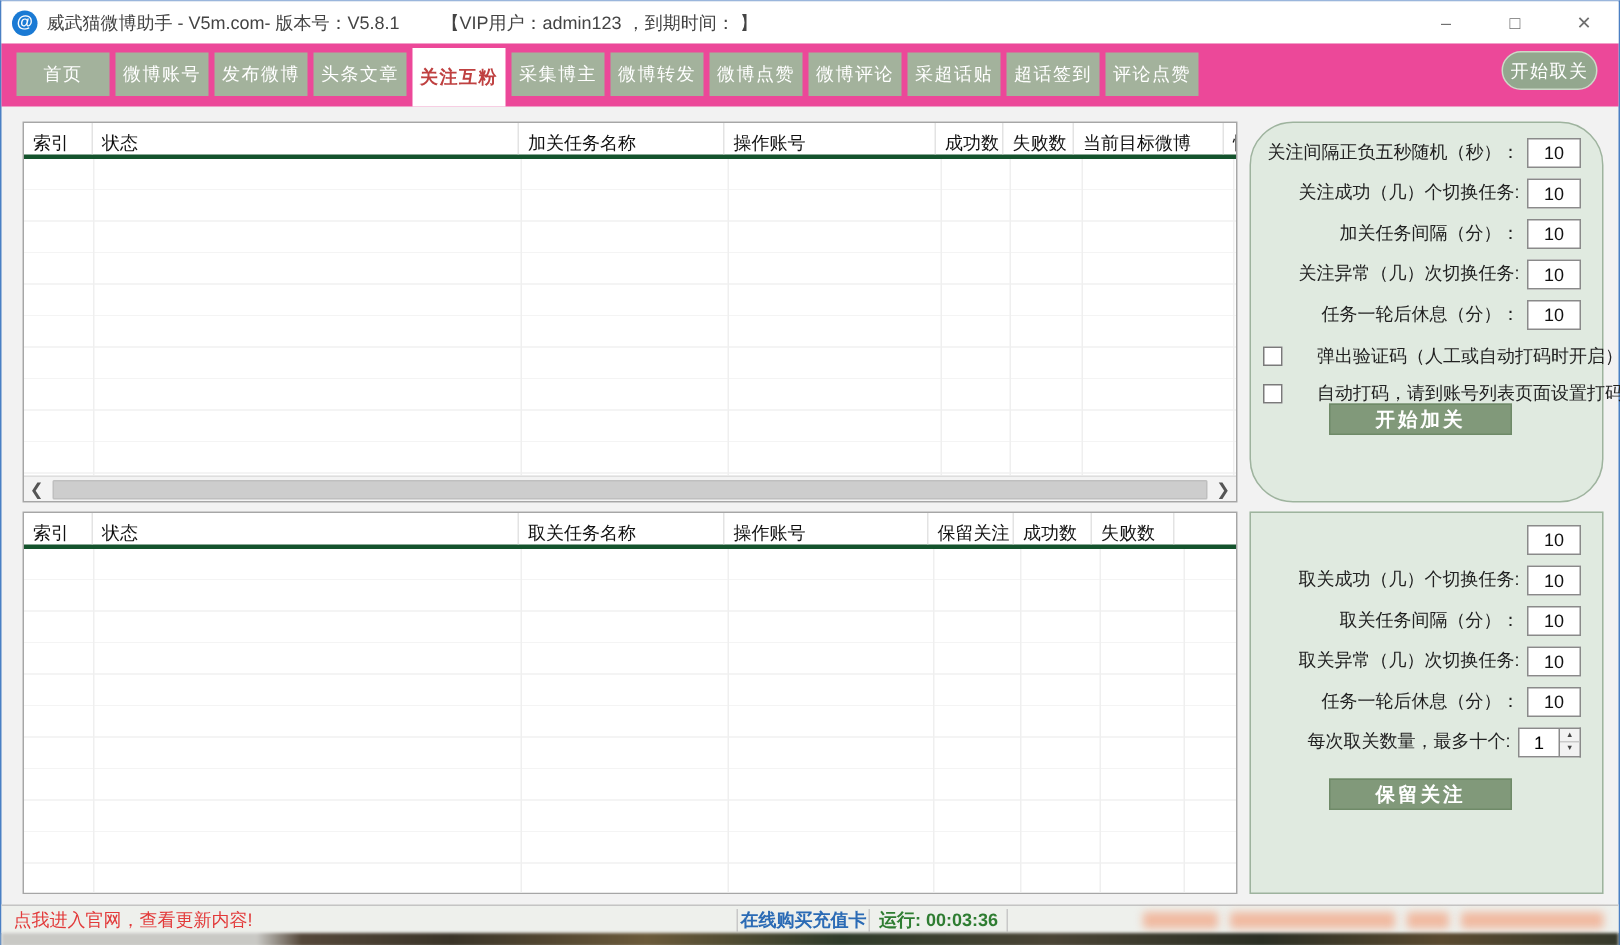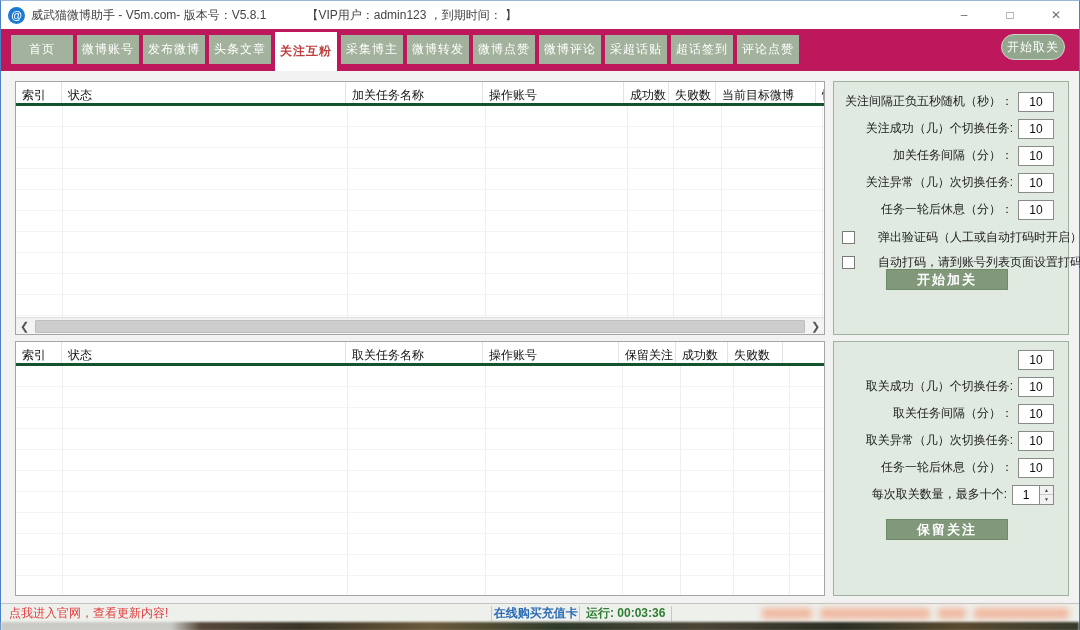--- a/index.html
+++ b/index.html
@@ -5,26 +5,26 @@
   * { margin:0; padding:0; box-sizing:border-box; }
   html,body { width:1080px; height:630px; overflow:hidden; }
   body { font-family:"Liberation Sans","DejaVu Sans",sans-serif; font-size:12px; color:#222; background:#f2f2f2; position:relative; }
 
   .window { position:absolute; inset:0; border-left:1px solid #4a80c4; border-right:1px solid #4a80c4; border-top:1px solid #9ab6dc; }
 
   
   .titlebar { position:absolute; left:0; top:0; width:100%; height:28px; background:#ffffff; display:flex; align-items:center; }
   .app-icon { width:17px; height:17px; border-radius:50%; background:#1a7ad4; color:#fff; font-size:11px; font-weight:bold; display:flex; align-items:center; justify-content:center; margin:0 6px 0 7px; }
   .title-text { color:#444; font-size:12px; }
-  .vip-text { color:#444; font-size:12px; margin-left:40px; }
+  .vip-text { color:#444; font-size:12px; margin-left:28px; }
   .win-controls { margin-left:auto; display:flex; height:100%; }
   .win-btn { width:46px; height:100%; display:flex; align-items:center; justify-content:center; color:#707070; font-size:12px; }
 
   
-  .tabbar { position:absolute; left:0; top:28px; width:100%; height:42px; background:#be185d; }
+  .tabbar { position:absolute; left:0; top:28px; width:100%; height:42px; background:#ec4899; }
   .tab { position:absolute; top:6px; height:29px; width:62px; background:#a3b29c; color:#ffffff; display:flex; align-items:center; justify-content:center; font-size:12px; letter-spacing:1px; }
   .tab.active { top:3px; height:39px; background:#ffffff; color:#bf4040; font-weight:bold; }
   .save-pill { position:absolute; right:14px; top:5px; width:64px; height:26px; border:1px solid #cdd9c8; border-radius:13px; background:#93a78e; color:#fff; display:flex; align-items:center; justify-content:center; font-size:12px; letter-spacing:1px; }
 
   
   .table-panel { position:absolute; background:#ffffff; border:1px solid #a6a6a6; }
   .tp-upper { left:14px; top:80px; width:810px; height:254px; }
   .tp-lower { left:14px; top:340px; width:810px; height:255px; }
   .thead { display:flex; height:24px; border-bottom:3px solid #14532d; background:#ffffff; overflow:hidden; }
   .th { padding:5px 0 0 6px; border-right:1px solid #e3e3e3; color:#111; white-space:nowrap; overflow:hidden; flex:0 0 auto; }
@@ -33,21 +33,21 @@
   .tb-lower { height:229px; }
   .colline { position:absolute; top:0; bottom:0; width:1px; background:#efefef; }
 
   
   .hscroll { position:absolute; left:0; bottom:0; width:100%; height:17px; background:#f3f3f3; border-top:1px solid #dedede; display:flex; align-items:center; }
   .hs-btn { width:17px; height:17px; display:flex; align-items:center; justify-content:center; color:#555; font-size:11px; }
   .hs-thumb { flex:1; height:13px; margin:0 2px; background:#cdcdcd; border:1px solid #bfbfbf; border-radius:1px; }
 
   
   .set-panel { position:absolute; left:832px; width:236px; background:#e0eae0; border:1px solid #9eb39e; }
-  .sp-upper { top:80px; height:254px; }
+  .sp-upper { top:80px; height:254px;border-radius:29px; }
   .sp-lower { top:340px; height:255px; }
   .set-row { display:flex; align-items:center; justify-content:flex-end; height:27px; padding-right:14px; }
   .sp-upper .set-row:first-child { margin-top:6px; }
   .sp-lower .set-row:first-child { margin-top:4px; }
   .set-label { color:#222; font-size:12px; white-space:nowrap; }
   .set-input { width:36px; height:20px; margin-left:5px; border:1px solid #8a8a8a; background:#fff; text-align:center; font-size:12px; font-family:"Liberation Sans",sans-serif; color:#111; }
   .spin-wrap { display:flex; align-items:center; margin-left:5px; }
   .spin-input { width:28px; height:20px; border:1px solid #8a8a8a; background:#fff; text-align:center; font-size:12px; font-family:"Liberation Sans",sans-serif; }
   .spinner { width:14px; height:20px; border:1px solid #8a8a8a; border-left:none; background:#f2f2f2; display:flex; flex-direction:column; }
   .spin-btn { flex:1; display:flex; align-items:center; justify-content:center; font-size:5px; color:#444; border-bottom:1px solid #c9c9c9; }

